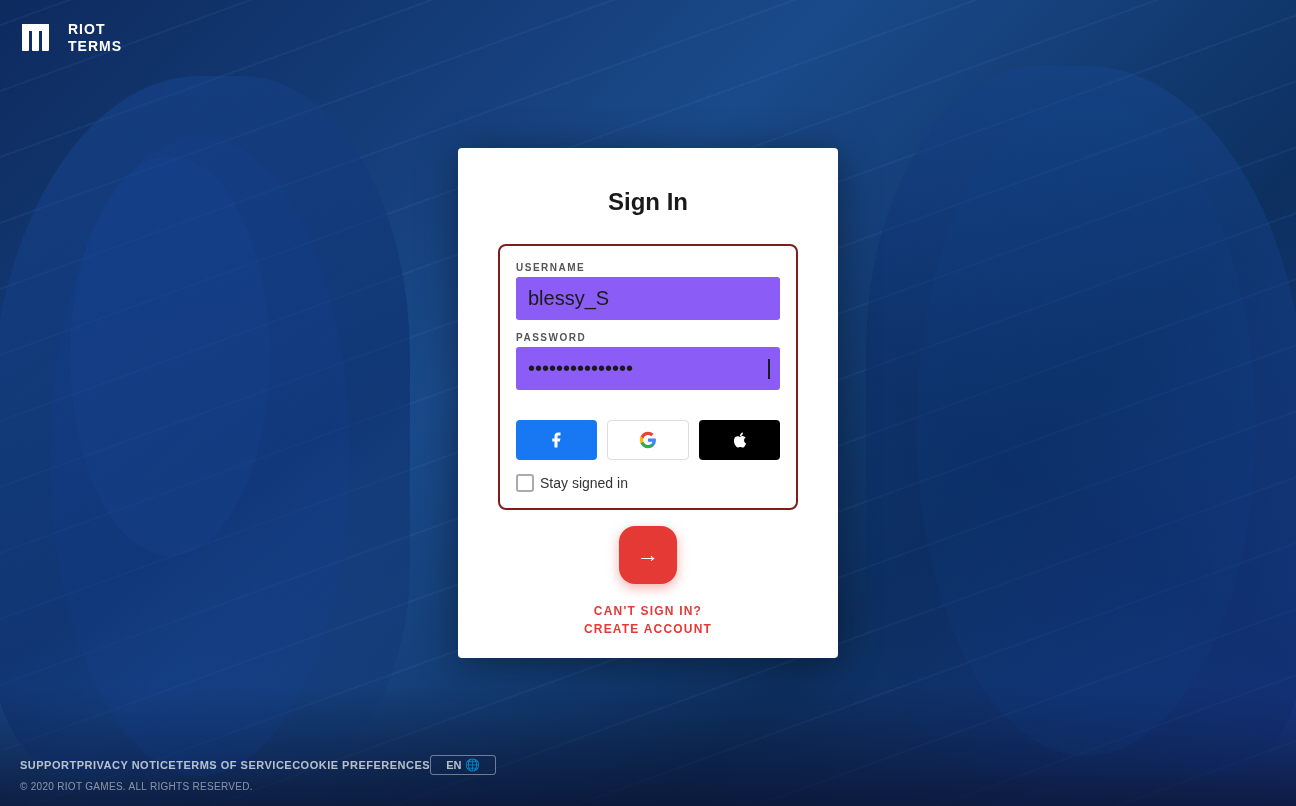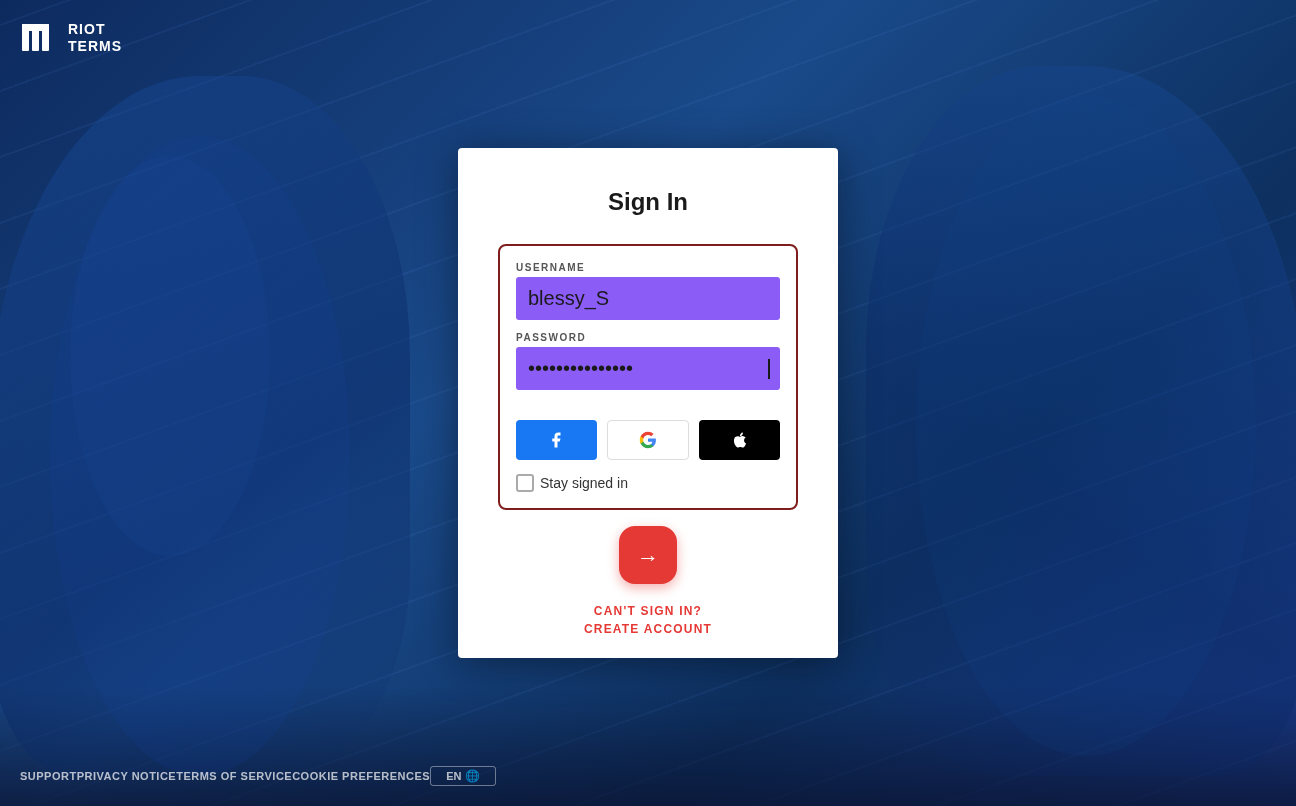--- a/index.html
+++ b/index.html
@@ -397,13 +397,14 @@
   <div class="footer-links">
     <span class="footer-link">SUPPORT</span>
     <span class="footer-link">PRIVACY NOTICE</span>
     <span class="footer-link">TERMS OF SERVICE</span>
     <span class="footer-link">COOKIE PREFERENCES</span>
     <div class="footer-lang">
       <span>EN</span>
       <span class="globe-icon">🌐</span>
     </div>
   </div>
+  <div class="footer-copy">© 2020 RIOT GAMES. ALL RIGHTS RESERVED.</div>
 </div>
 
 </body></html>

